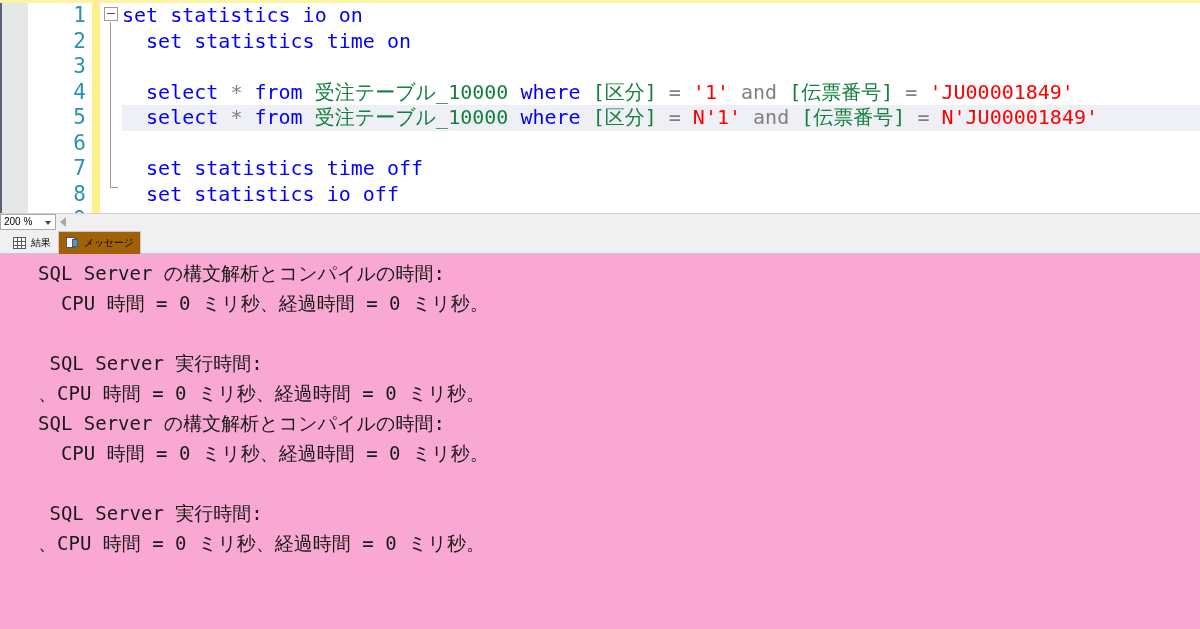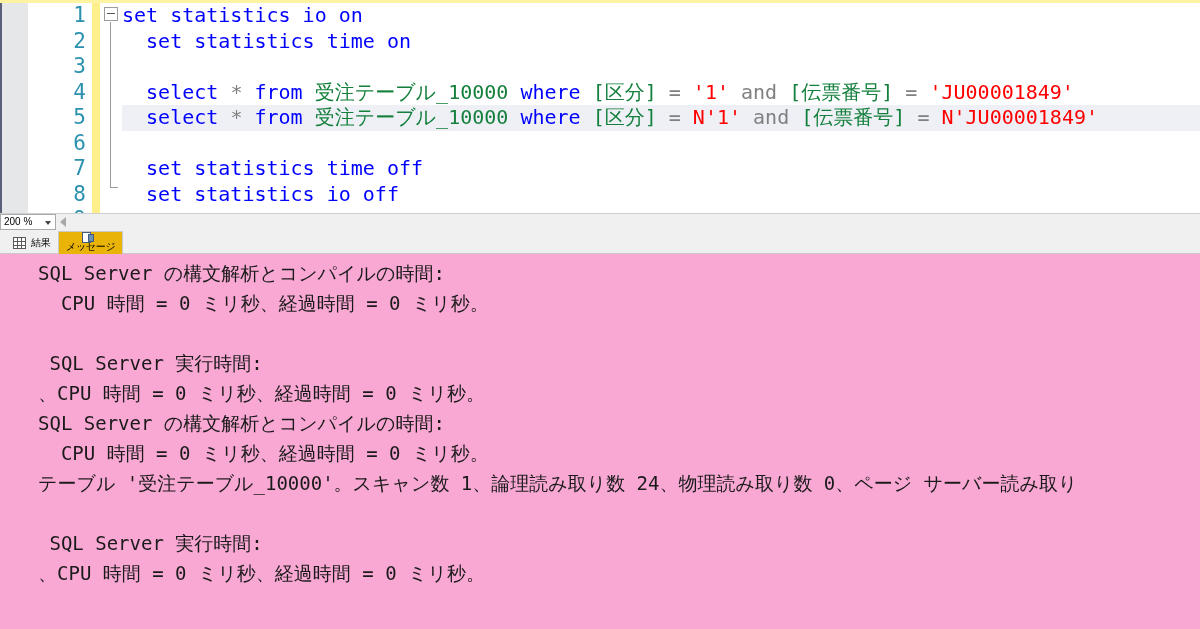--- a/index.html
+++ b/index.html
@@ -190,24 +190,23 @@
     height: 23px;
     display: flex;
     align-items: center;
     font-size: 12px;
     color: #000;
     padding: 0 7px;
     box-sizing: border-box;
     font-family: "Liberation Sans", sans-serif;
   }
   .tab.active {
-    background: #eab308;
+    background: #a16207;
     border: 1px solid #c9c9c9;
     border-bottom: none;
-    flex-direction: column;
   }
   .tab-grid-icon {
     display: inline-block;
     width: 13px; height: 12px;
     border: 1px solid #5b5b5b;
     box-sizing: border-box;
     position: relative;
     margin-right: 5px;
     background: #fff;
   }
@@ -333,20 +332,19 @@
   </div>
 
   <div class="messages" id="messages-pane">
       <div class="msg-line">SQL Server の構文解析とコンパイルの時間:</div>
       <div class="msg-line">  CPU 時間 = 0 ミリ秒、経過時間 = 0 ミリ秒。</div>
       <div class="msg-line blank">&nbsp;</div>
       <div class="msg-line"> SQL Server 実行時間:</div>
       <div class="msg-line">、CPU 時間 = 0 ミリ秒、経過時間 = 0 ミリ秒。</div>
       <div class="msg-line">SQL Server の構文解析とコンパイルの時間:</div>
       <div class="msg-line">  CPU 時間 = 0 ミリ秒、経過時間 = 0 ミリ秒。</div>
-      <div class="msg-line">テーブル '受注テーブル_10000'。スキャン数 1、論理読み取り数 24、物理読み取り数 0、ページ サーバー読み取り</div>
       <div class="msg-line blank">&nbsp;</div>
       <div class="msg-line"> SQL Server 実行時間:</div>
       <div class="msg-line">、CPU 時間 = 0 ミリ秒、経過時間 = 0 ミリ秒。</div>
       <div class="msg-line blank">&nbsp;</div>
     </div>
 
 </div>
 
 </body></html>

